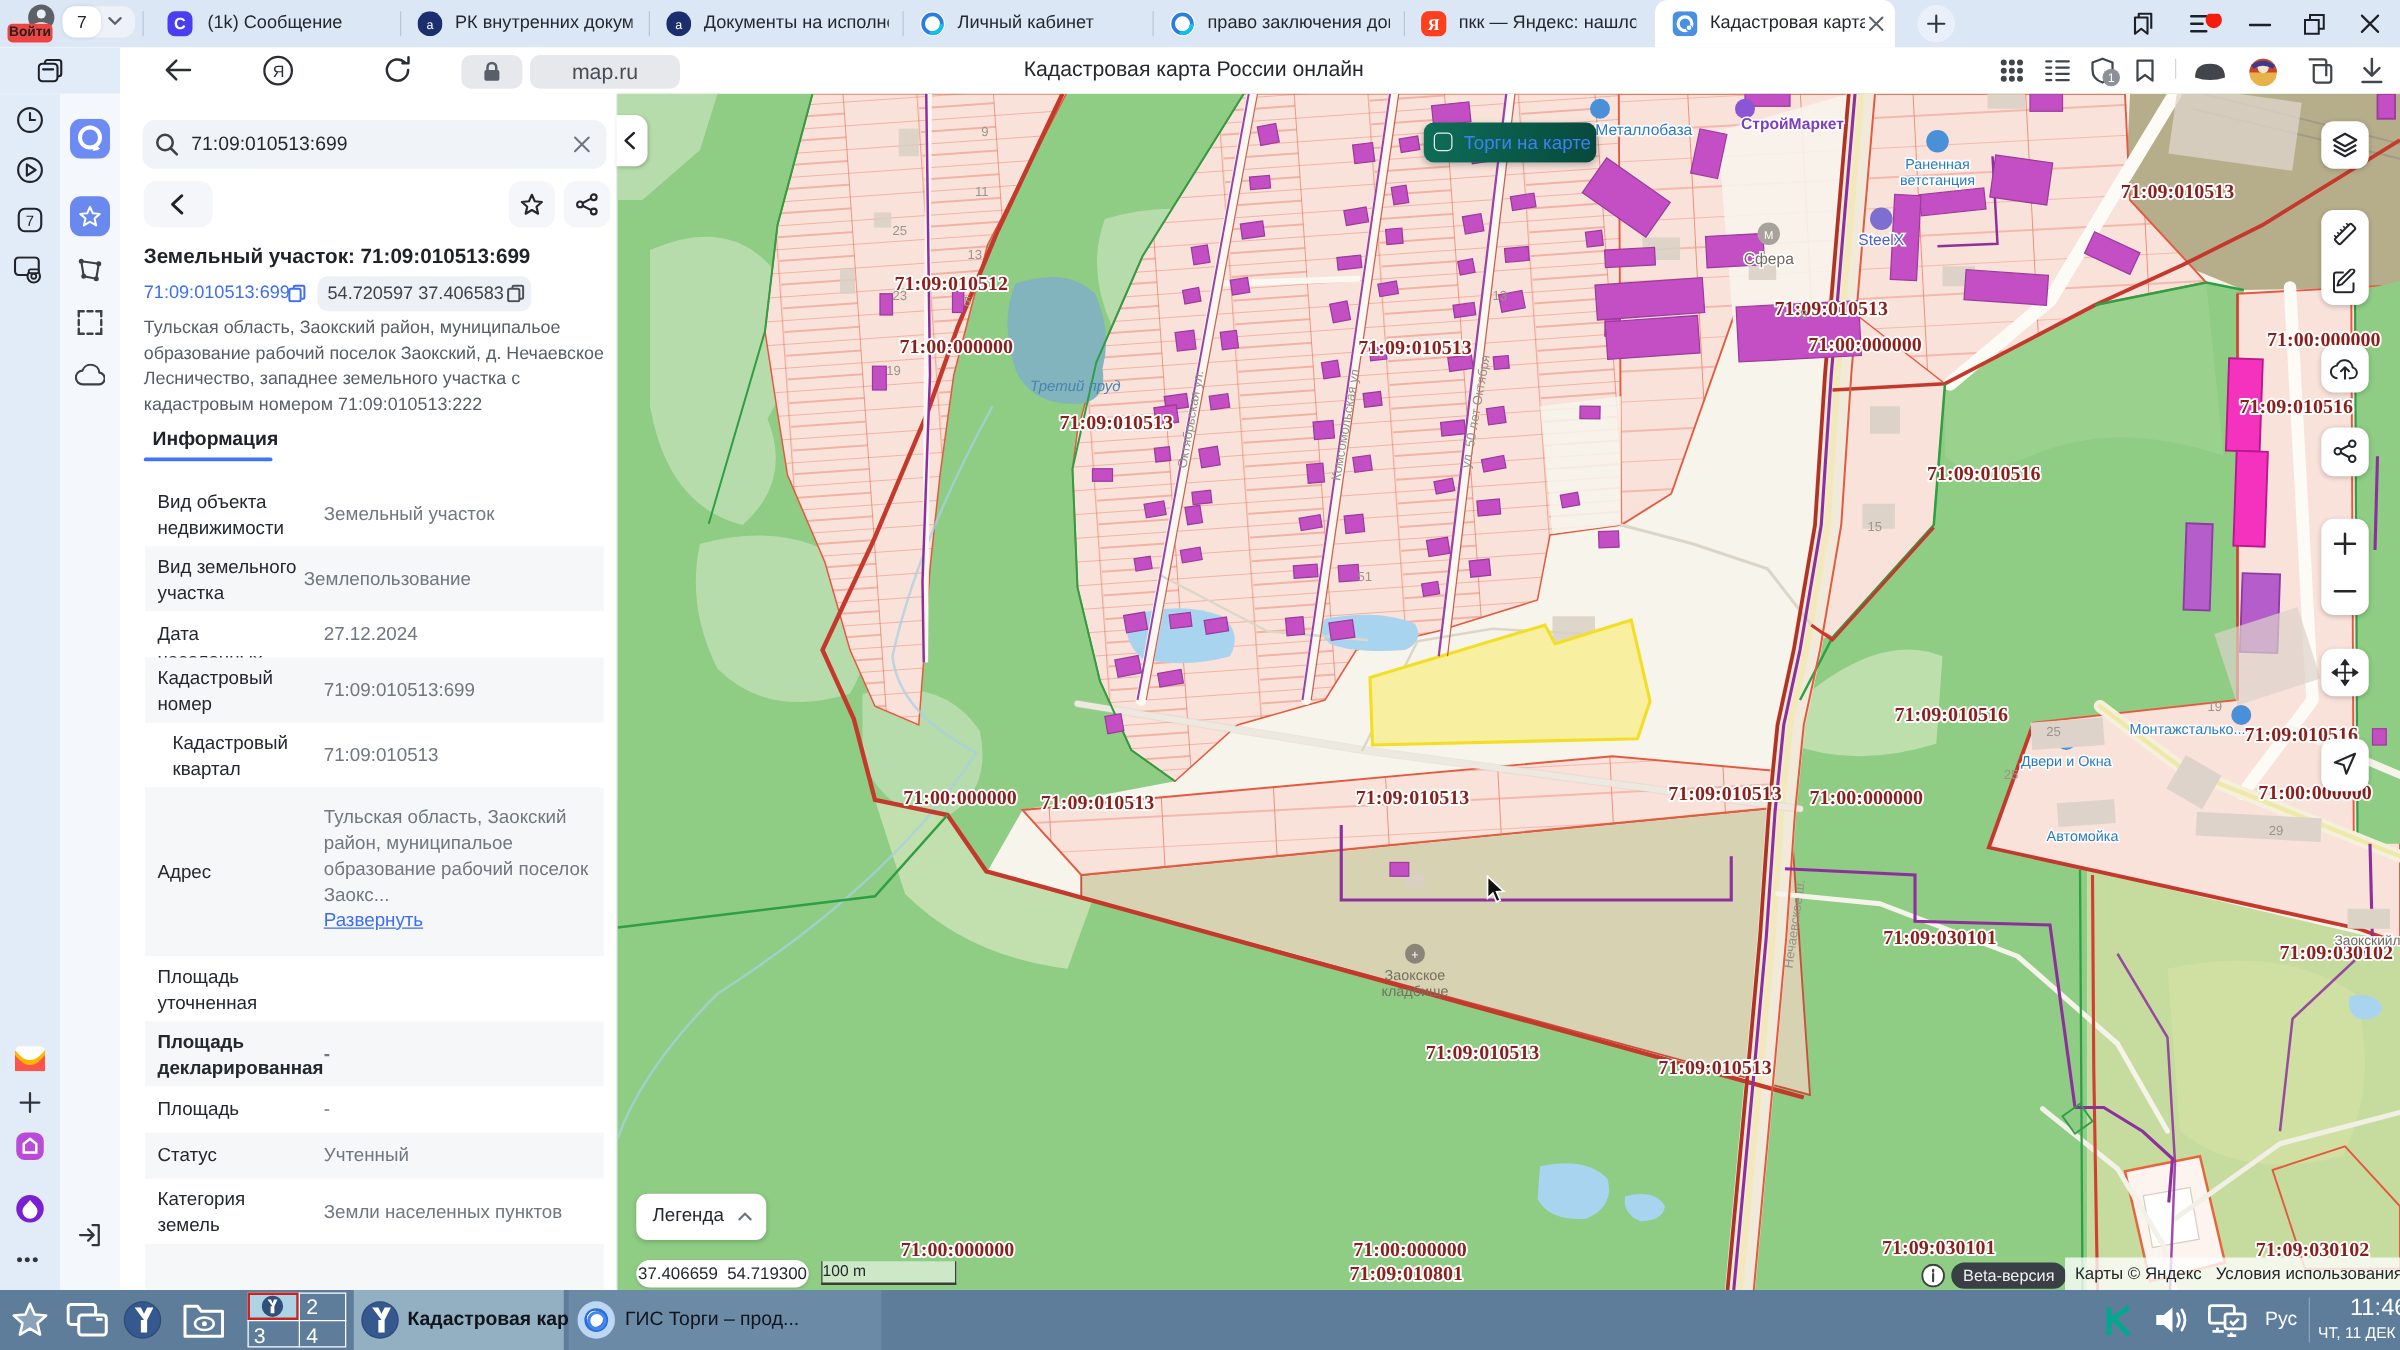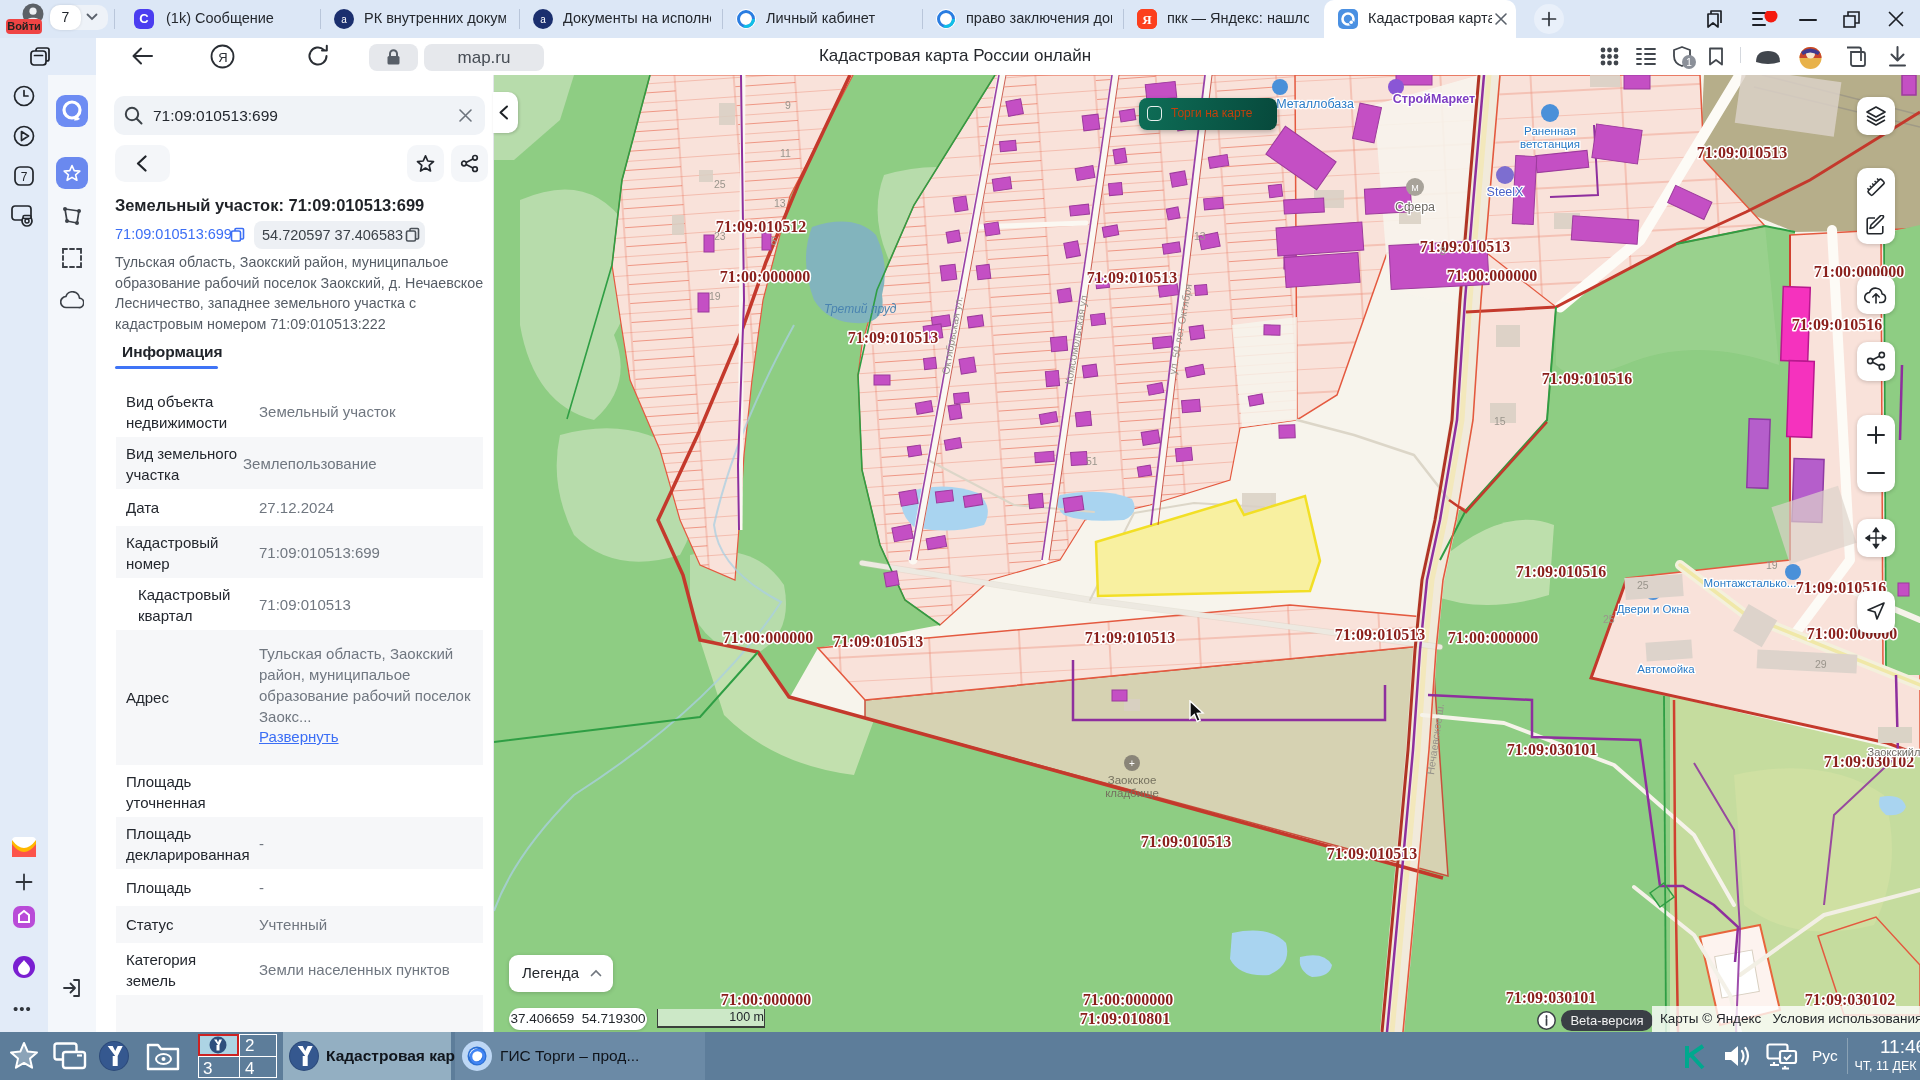--- a/index.html
+++ b/index.html
@@ -337,21 +337,21 @@
     </div>
     <div class="grayrow" style="position:relative;height:135px;">
       <div class="rowlbl abs" style="left:10px;top:57px;">Адрес</div>
       <div class="rowval abs" style="left:143px;top:13px;width:218px;">Тульская область, Заокский район, муниципальое образование рабочий поселок Заокс...</div>
       <div class="abs" style="left:143px;top:98px;font-size:15px;color:#3b6ef5;text-decoration:underline;">Развернуть</div>
     </div>
     <div style="position:relative;height:52px;">
       <div class="rowlbl abs" style="left:10px;top:6px;width:121px;">Площадь уточненная</div>
       <div class="rowval abs" style="left:143px;top:16px;margin-top:34px;">9 850 кв. м</div>
     </div>
-    <div class="grayrow" style="position:relative;height:52px;">
+    <div class="grayrow" style="position:relative;height:52px;font-weight:bold;">
       <div class="rowlbl abs" style="left:10px;top:6px;width:121px;">Площадь декларированная</div>
       <div class="rowval abs" style="left:143px;top:16px;">-</div>
     </div>
     <div style="position:relative;height:37px;">
       <div class="rowlbl abs" style="left:10px;top:8px;width:121px;">Площадь</div>
       <div class="rowval abs" style="left:143px;top:8px;">-</div>
     </div>
     <div class="grayrow" style="position:relative;height:37px;">
       <div class="rowlbl abs" style="left:10px;top:8px;width:121px;">Статус</div>
       <div class="rowval abs" style="left:143px;top:8px;">Учтенный</div>
@@ -708,21 +708,21 @@
 </svg>
 </div>
 
 <div class="abs" style="left:493px;top:92px;width:25px;height:41px;background:#fff;border-radius:0 10px 10px 0;box-shadow:1px 1px 3px rgba(0,0,0,.18);"></div>
 <svg class="abs" style="left:498px;top:105px;" width="11" height="15" viewBox="0 0 11 15">
     <path d="M9 1.5 L2.5 7.5 L9 13.5" fill="none" stroke="#1d2126" stroke-width="2" stroke-linecap="round" stroke-linejoin="round"></path>
   </svg>
 
 <div class="abs" style="left:1139px;top:98px;width:138px;height:32px;border-radius:8px;background:linear-gradient(100deg,#0e6e57,#07493c);box-shadow:0 2px 5px rgba(0,0,0,.25);"></div>
 <div class="abs" style="left:1147px;top:106px;width:15px;height:15px;border:1.6px solid #e8f0ee;border-radius:4px;"></div>
-<div class="abs" style="left:1171px;top:106px;font-size:12px;color:#c2410c;">Торги на карте</div>
+<div class="abs" style="left:1171px;top:106px;font-size:15px;color:#3b82f6;">Торги на карте</div>
 
 <div class="abs" style="left:1857px;top:97px;width:38px;height:38px;background:#fff;border-radius:10px;box-shadow:0 1px 4px rgba(0,0,0,.2);"></div>
 <svg class="abs" style="left:1865px;top:105px;" width="22" height="22" viewBox="0 0 22 22">
     <g fill="none" stroke="#23272c" stroke-width="1.7" stroke-linejoin="round">
       <path d="M11 2 L20 7 L11 12 L2 7 Z"></path>
       <path d="M2 11 L11 16 L20 11"></path>
       <path d="M2 15 L11 20 L20 15"></path>
     </g>
   </svg>
 <div class="abs" style="left:1857px;top:168px;width:38px;height:76px;background:#fff;border-radius:10px;box-shadow:0 1px 4px rgba(0,0,0,.2);"></div>
@@ -763,21 +763,21 @@
 <svg class="abs" style="left:1866px;top:601px;" width="20" height="20" viewBox="0 0 20 20">
     <path d="M18 2 L2 9 L9 11 L11 18 Z" fill="none" stroke="#23272c" stroke-width="1.7" stroke-linejoin="round"></path>
   </svg>
 
 <div class="abs" style="left:509px;top:955px;width:104px;height:37px;background:#fff;border-radius:9px;box-shadow:0 1px 4px rgba(0,0,0,.18);"></div>
 <div class="abs" style="left:522px;top:964px;font-size:15px;color:#23272c;">Легенда</div>
 <svg class="abs" style="left:590px;top:969px;" width="12" height="8" viewBox="0 0 12 8">
     <path d="M1.5 6.5 L6 2 L10.5 6.5" stroke="#70767e" stroke-width="1.7" fill="none" stroke-linecap="round"></path>
   </svg>
 <div class="abs" style="left:509px;top:1008px;width:138px;height:22px;background:#fff;border-radius:11px;font-size:13.5px;color:#23272c;text-align:center;line-height:22px;box-shadow:0 1px 3px rgba(0,0,0,.15);">37.406659&nbsp; 54.719300</div>
-<div class="abs" style="left:657px;top:1009px;width:108px;height:19px;background:rgba(255,255,255,.55);border-left:1.5px solid #3a3f3a;border-right:1.5px solid #3a3f3a;border-bottom:2px solid #3a3f3a;font-size:12.5px;color:#23272c;text-align:right;line-height:16px;">100 m</div>
+<div class="abs" style="left:657px;top:1009px;width:108px;height:19px;background:rgba(255,255,255,.55);border-left:1.5px solid #3a3f3a;border-right:1.5px solid #3a3f3a;border-bottom:2px solid #3a3f3a;font-size:12.5px;color:#23272c;text-align:left;line-height:16px;">100 m</div>
 
 <svg class="abs" style="left:1537px;top:1011px;" width="19" height="19" viewBox="0 0 19 19">
     <circle cx="9.5" cy="9.5" r="8.7" fill="#fff" stroke="#3c4147" stroke-width="1.5"></circle>
     <path d="M9.5 8.2 V14 M9.5 4.8 V6.4" stroke="#3c4147" stroke-width="1.7" stroke-linecap="round"></path>
   </svg>
 <div class="abs" style="left:1561px;top:1010px;width:92px;height:21px;background:#3a3f45;border-radius:11px;font-size:13px;color:#f2f2f2;text-align:center;line-height:21px;">Beta-версия</div>
 <div class="abs" style="left:1652px;top:1006px;width:268px;height:26px;background:rgba(255,255,255,.78);"></div>
 <div class="abs" style="left:1660px;top:1011px;font-size:13.5px;color:#23272c;white-space:nowrap;">Карты © Яндекс&nbsp;&nbsp; Условия использования</div>
 
 <svg class="abs" style="left:1189px;top:700px;" width="17" height="24" viewBox="0 0 17 24">

